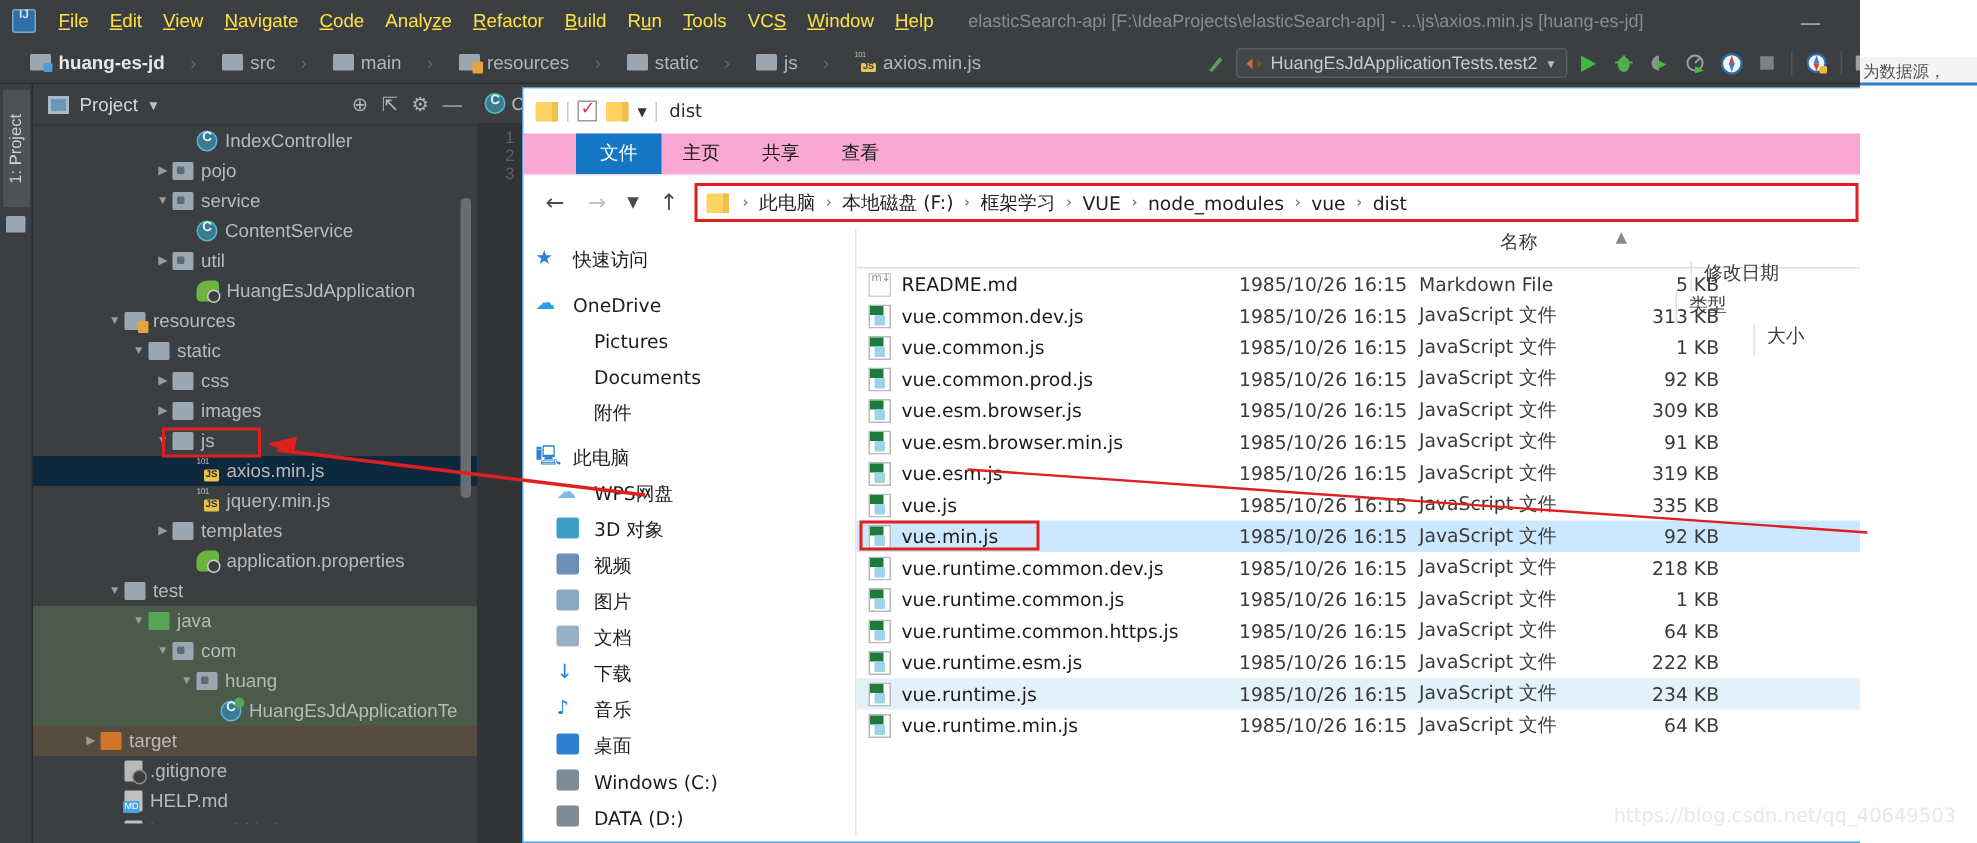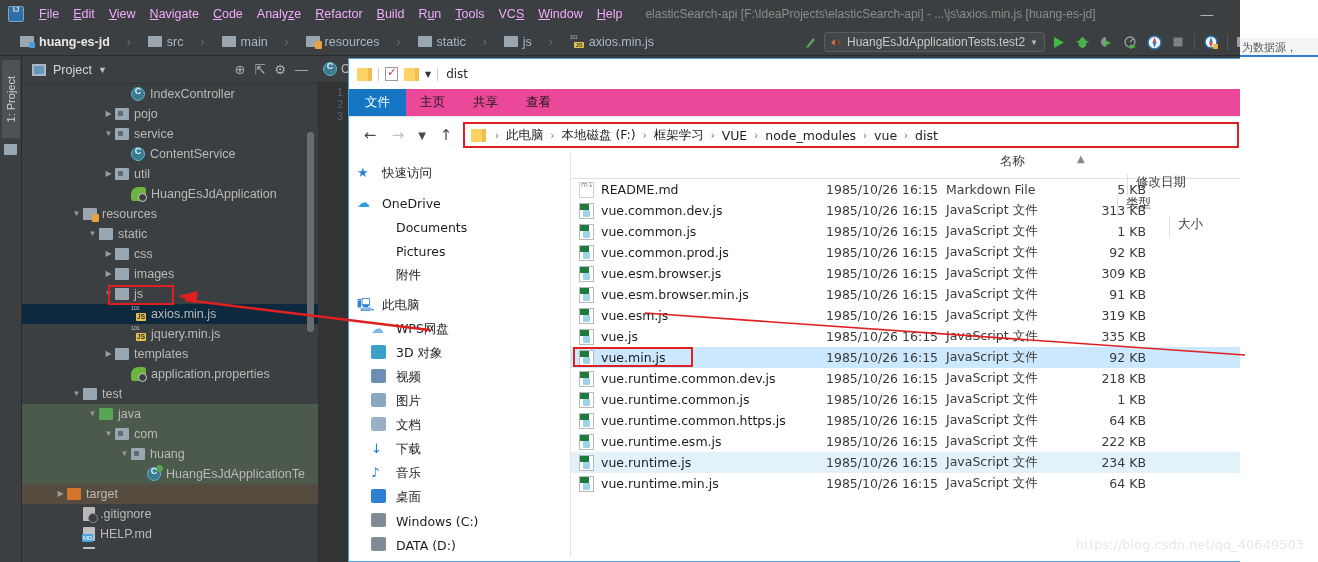--- a/index.html
+++ b/index.html
@@ -23,21 +23,21 @@
   .ij-logo {
     width: 16px; height: 16px; margin-left: 8px; margin-right: 8px;
     background: #2f6fa8; border: 1px solid #7aa6c8; border-radius: 2px;
     position: relative; flex: 0 0 auto;
   }
   .ij-logo::after {
     content: "IJ"; position: absolute; left: 0; right: 0; top: -2px;
     font-size: 8px; color: #dddddd; text-align: center; font-weight: bold;
   }
   .menu-item {
-    font-size: 12.5px; color: #f0abfc; padding: 3px 7px; white-space: nowrap;
+    font-size: 12.5px; color: #fde047; padding: 3px 7px; white-space: nowrap;
     cursor: default;
   }
   .menu-item .um { text-decoration: underline; }
   .win-title {
     font-size: 12px; color: #8c8c8c; margin-left: 16px; white-space: nowrap;
     flex: 1 1 auto;
   }
   .win-btns { display: flex; align-items: center; margin-right: 6px; }
   .win-btn {
     width: 42px; height: 26px; display: flex; align-items: center;
@@ -245,22 +245,23 @@
     width: 13px; height: 14px; border: 1px solid #9b9b9b; background: #fff;
     position: relative; flex: 0 0 auto;
   }
   .chk-ic::after {
     content: "✓"; position: absolute; left: 1px; top: -3px; font-size: 12px; color: #d04040;
   }
   .ex-title .ttxt { font-size: 12px; color: #2b2b2b; margin-left: 2px; }
   .dncaret { font-size: 8px; color: #333; }
 
   .ribbon-tabs {
-    height: 28px; background: #ec4899; display: flex; align-items: stretch;
+    height: 28px; background: #f9a8d4; display: flex; align-items: stretch;
     border-bottom: 1px solid #e6e6e6;
+    padding-left: 35px;
   }
   .rt {
     display: flex; align-items: center; padding: 0 14px; font-size: 12.5px;
     color: #1a1a1a;
   }
   .rt.file { background: #1577c4; color: #ffffff; padding: 0 16px; }
 
   .addr-bar {
     height: 36px; background: #ffffff; display: flex; align-items: center;
     padding: 0 8px; gap: 2px;
@@ -787,25 +788,25 @@
             <div class="nv ind2">
               <span class="gi" style="color: rgb(45, 127, 211); font-size: 13px; line-height: 16px;">★</span>
               <span>快速访问</span>
             </div>
             <div class="nv ind2 group">
               <span class="gi" style="color: rgb(43, 159, 224); font-size: 13px; line-height: 16px;">☁</span>
               <span>OneDrive</span>
             </div>
             <div class="nv ind">
               <span class="gi"><span class="gi-fold"></span></span>
+              <span>Pictures</span>
+            </div>
+            <div class="nv ind">
+              <span class="gi"><span class="gi-fold"></span></span>
               <span>Documents</span>
-            </div>
-            <div class="nv ind">
-              <span class="gi"><span class="gi-fold"></span></span>
-              <span>Pictures</span>
             </div>
             <div class="nv ind">
               <span class="gi"><span class="gi-fold"></span></span>
               <span>附件</span>
             </div>
             <div class="nv ind2 group">
               <span class="gi" style="color: rgb(45, 127, 211); font-size: 13px; line-height: 16px;">🖳</span>
               <span>此电脑</span>
             </div>
             <div class="nv ind">

